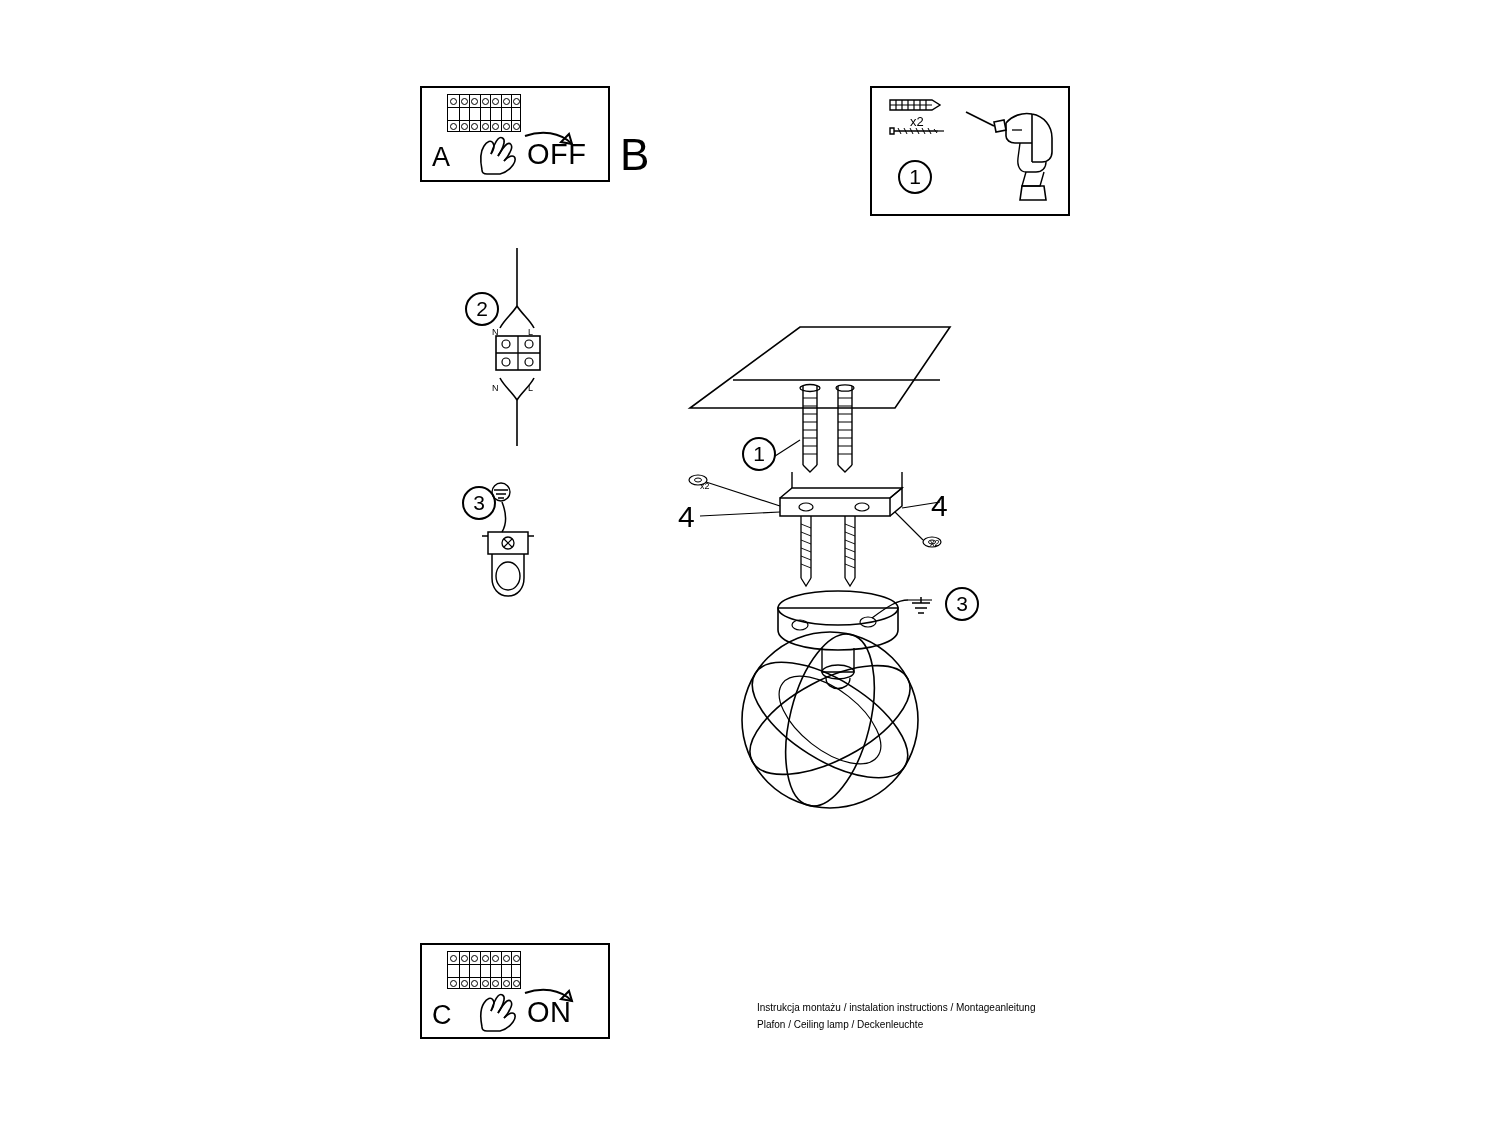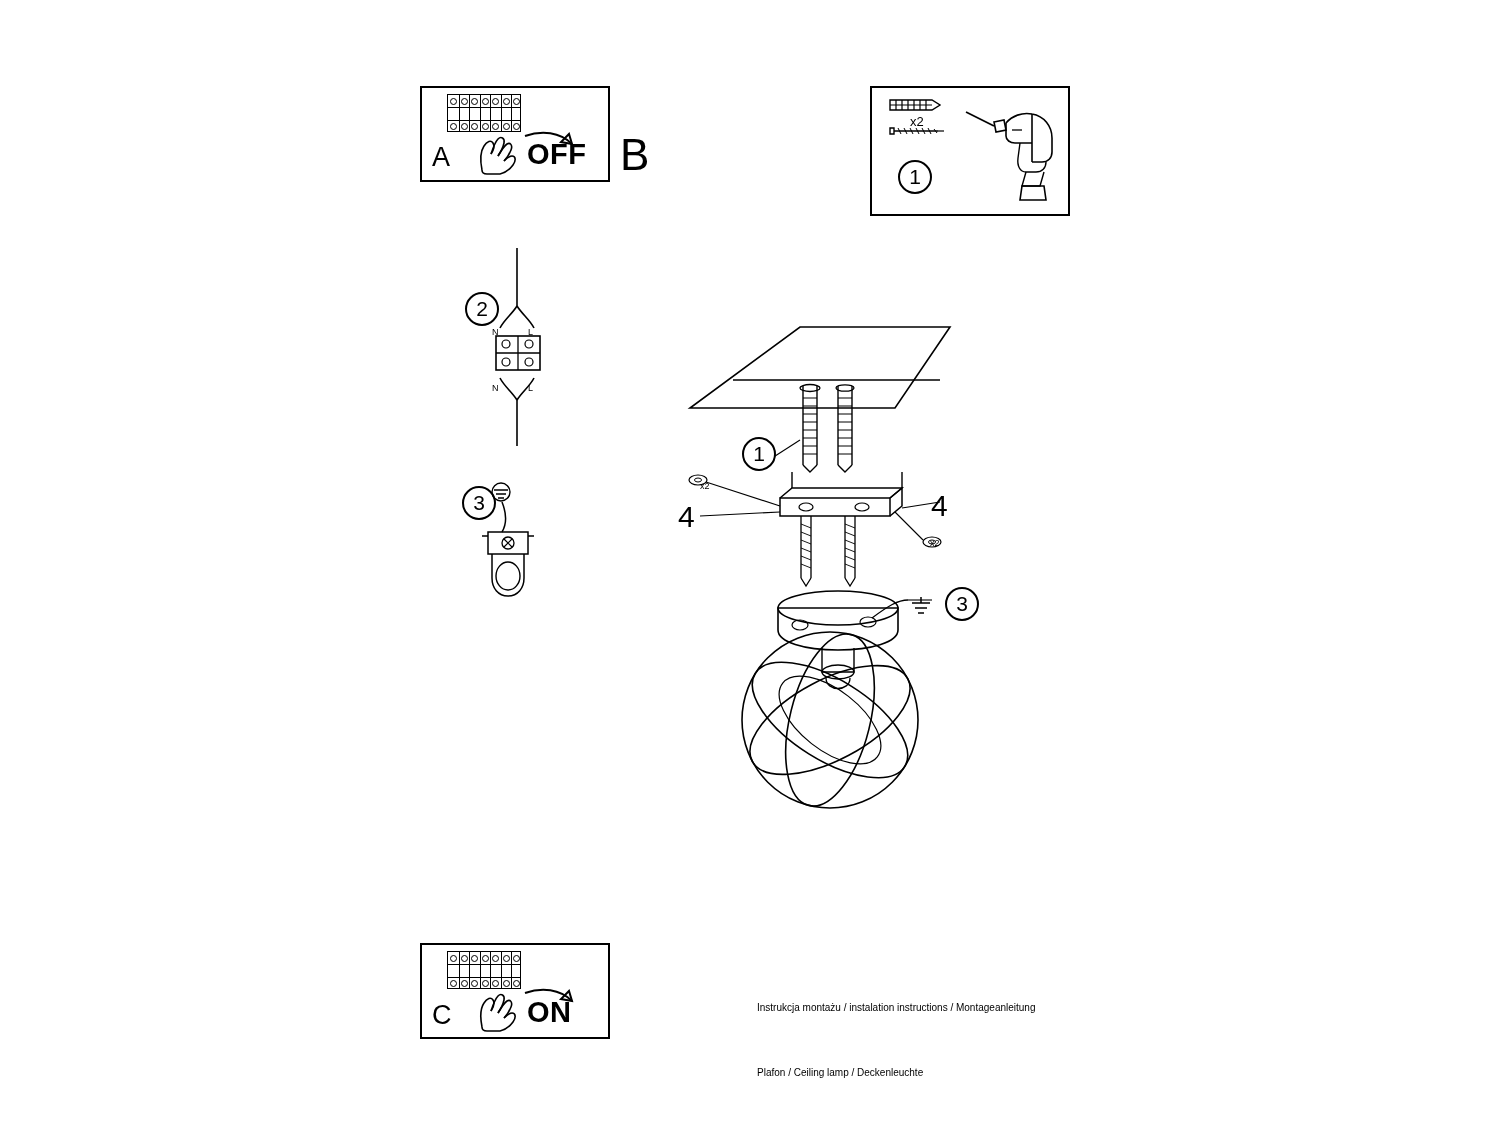--- a/index.html
+++ b/index.html
@@ -34,21 +34,21 @@
     letter-spacing: 0.5px;
   }
   .big-letter {
     position: absolute;
     font-size: 44px;
     font-weight: 400;
   }
   .word {
     position: absolute;
     font-size: 29px;
-    font-weight: 700;
+    font-weight: 400;
     letter-spacing: 0.5px;
   }
 
   
   .step-circle {
     position: absolute;
     width: 34px;
     height: 34px;
     border: 2px solid #000;
     border-radius: 50%;
@@ -338,15 +338,15 @@
   <svg class="abs" style="left:462px; top:983px;" width="130" height="52" viewBox="0 0 130 52">
     <path class="ln" stroke-width="1.6" d="M20 44 C18 34 18 26 22 20 C25 15 29 14 31 17 C33 20 31 25 29 28"></path>
     <path class="ln" stroke-width="1.6" d="M29 28 C31 22 33 16 36 13 C39 10 43 12 42 17 C41 22 38 27 36 30"></path>
     <path class="ln" stroke-width="1.6" d="M36 30 C39 25 42 20 45 18 C48 16 51 19 49 24 C47 29 44 33 42 35"></path>
     <path class="ln" stroke-width="1.6" d="M42 35 C45 32 48 30 50 30 C54 30 54 35 51 39 C48 43 43 47 38 48 L25 48 C21 48 20 46 20 44"></path>
     <path class="ln" stroke-width="2" d="M63 10 C80 4 98 6 110 18"></path>
     <path class="ln" stroke-width="2" fill="#000" d="M110 18 L99 16 L107 8 Z"></path>
   </svg>
 
   <div class="caption" style="left:757px; top:997px;">Instrukcja montażu / instalation instructions / Montageanleitung</div>
-  <div class="caption" style="left:757px; top:1014px;margin-top:48px;">Plafon / Ceiling lamp / Deckenleuchte</div>
+  <div class="caption" style="left:757px; top:1014px;">Plafon / Ceiling lamp / Deckenleuchte</div>
 
 </div>
 
 </body></html>

